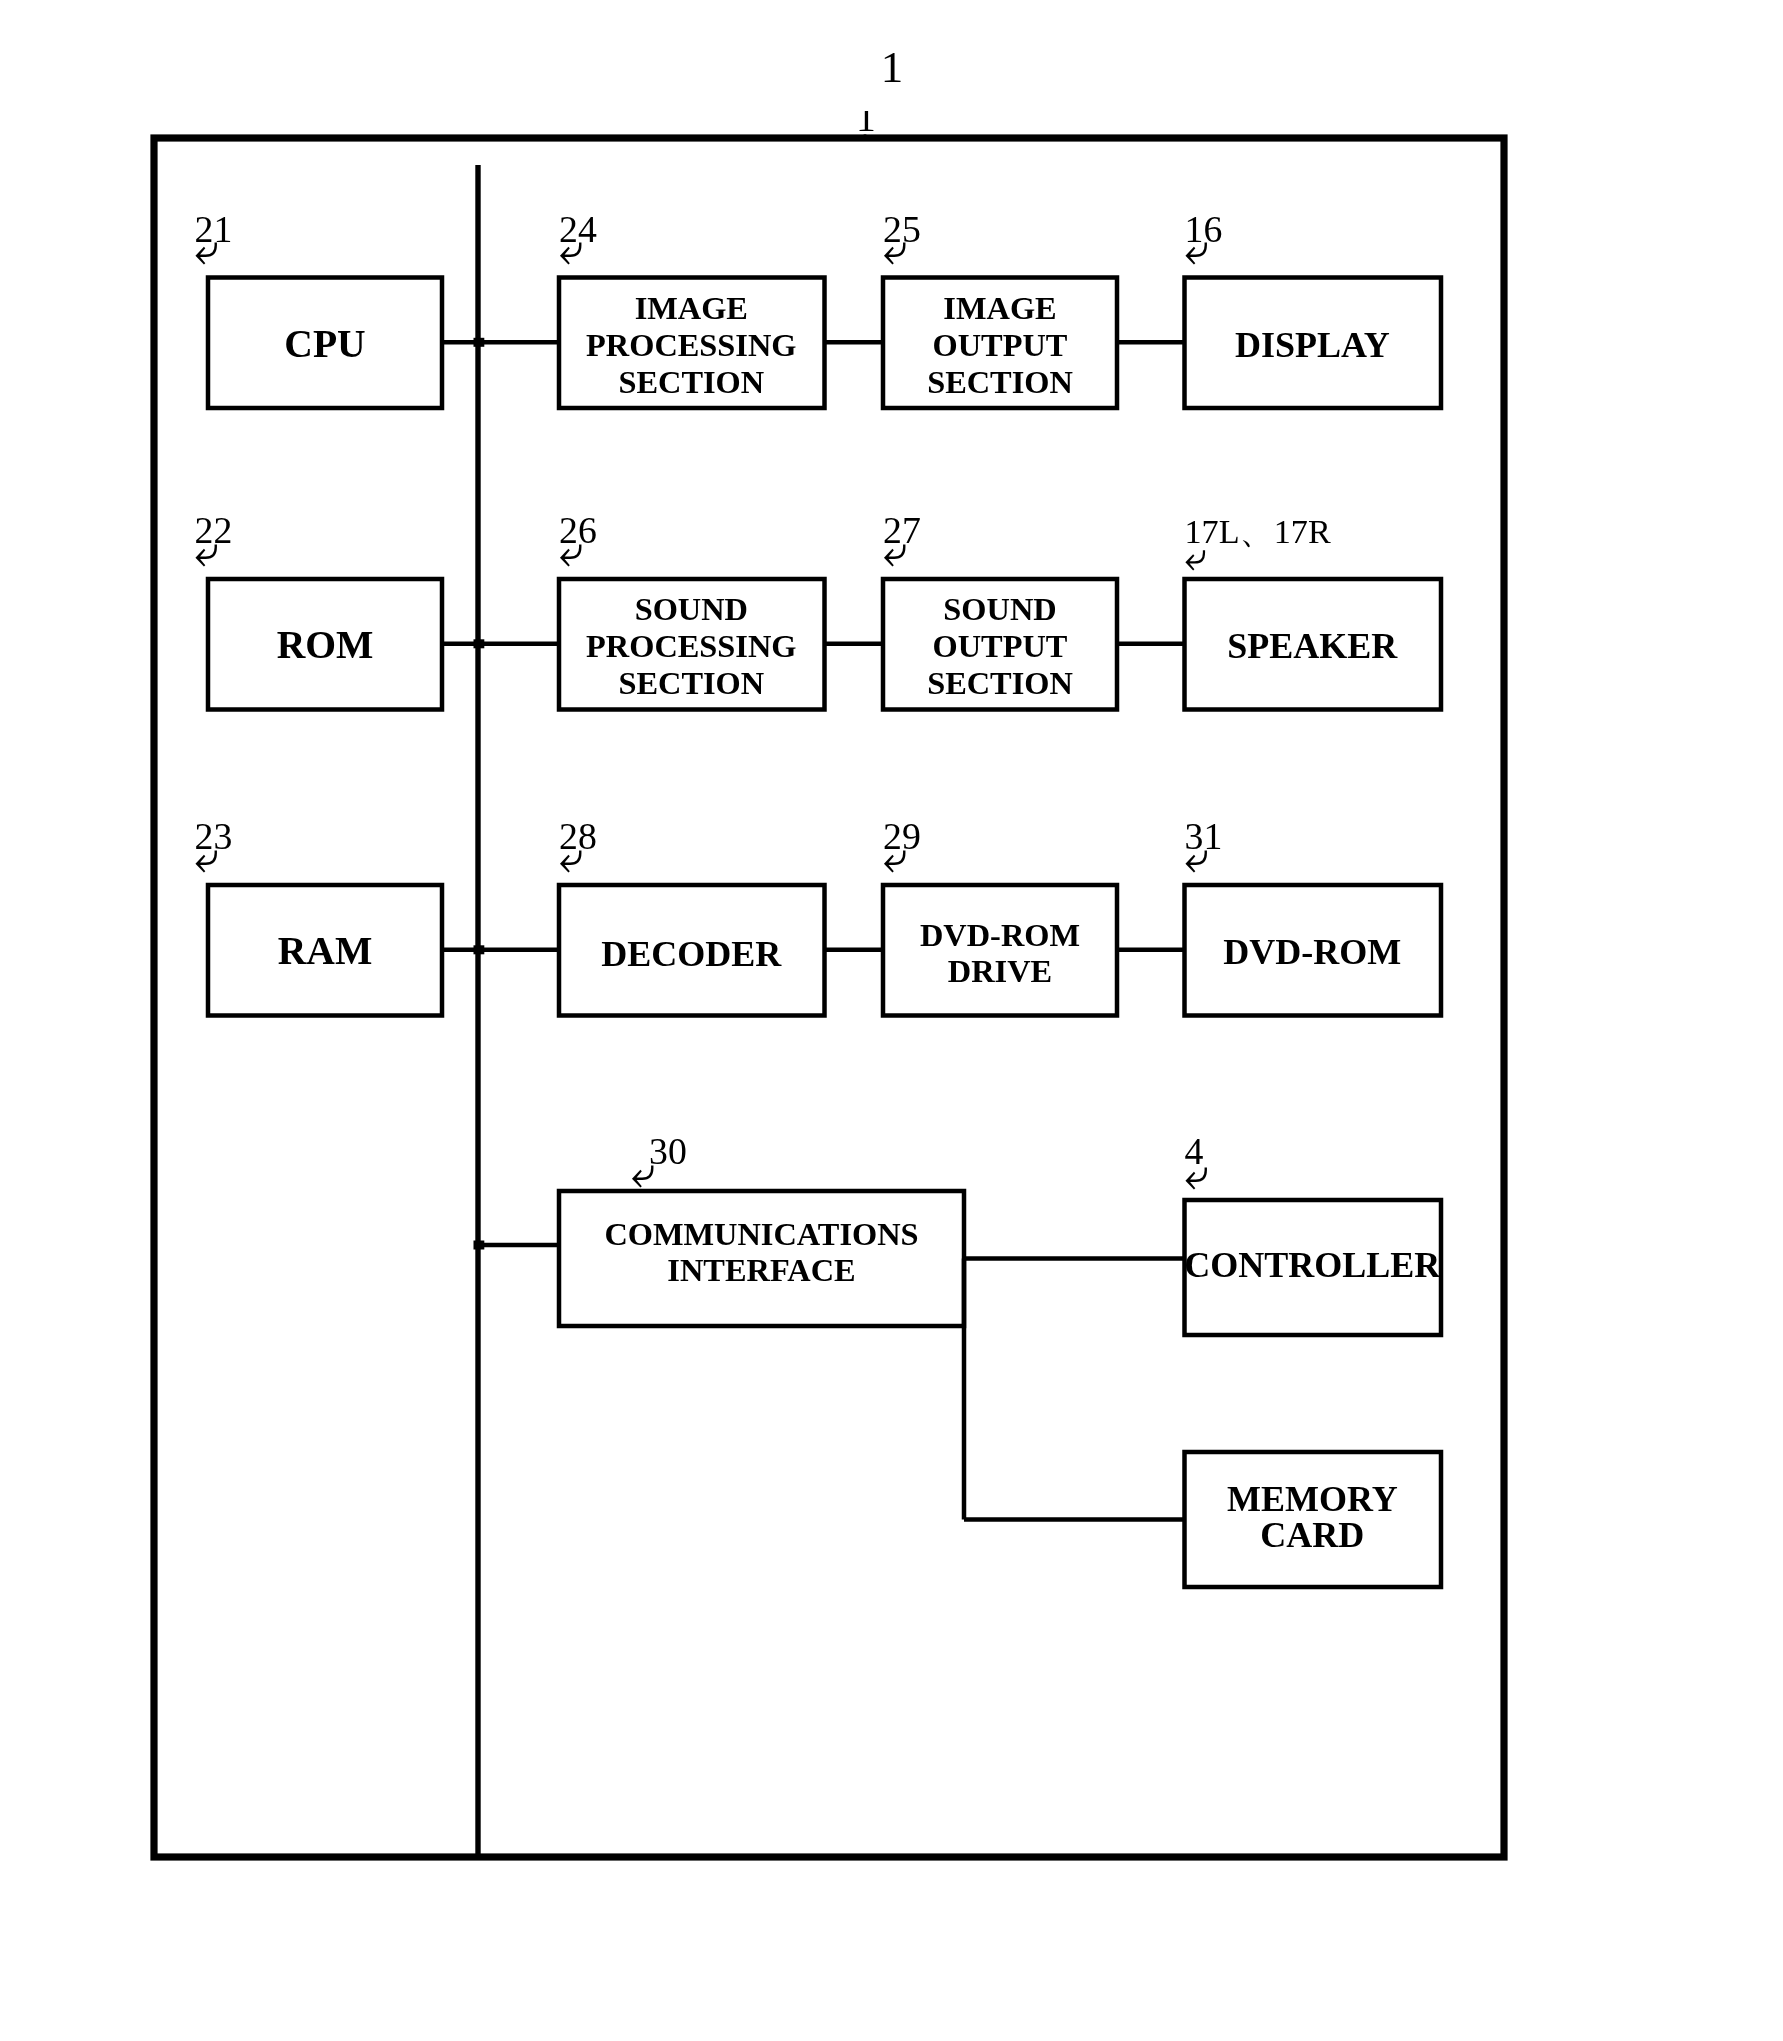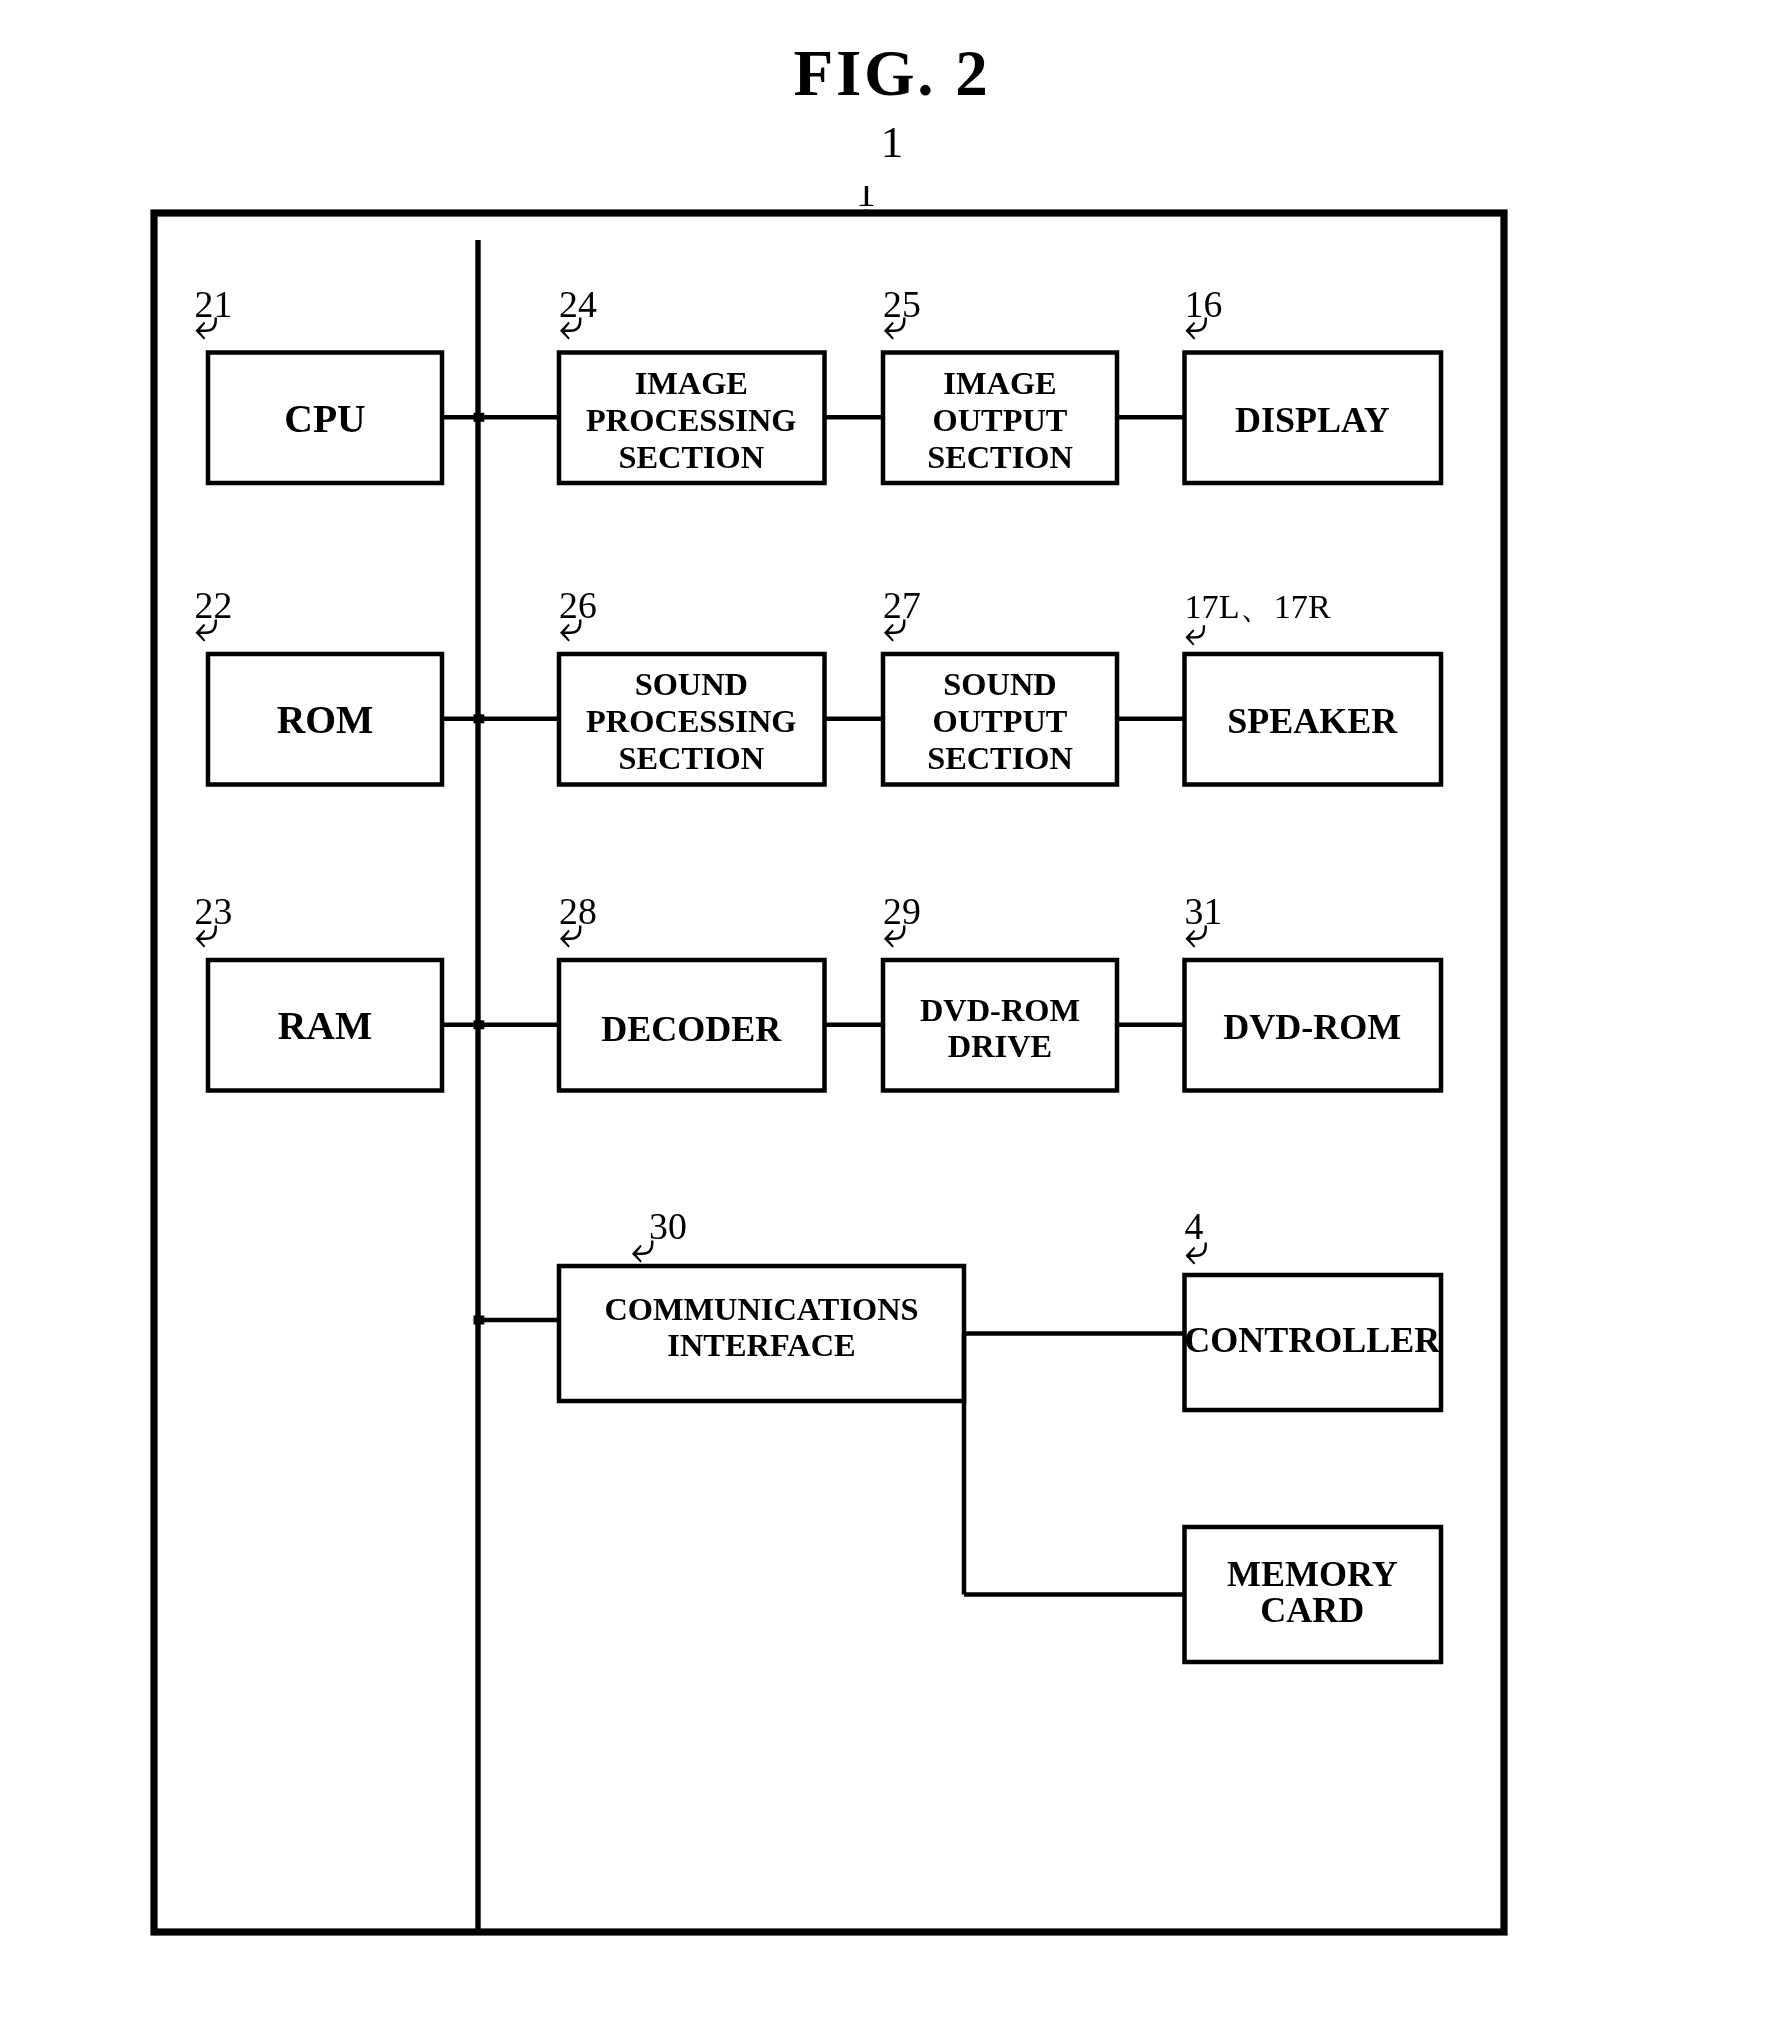--- a/index.html
+++ b/index.html
@@ -40,21 +40,20 @@
       justify-content: center;
       align-items: flex-start;
       font-size: 45px;
       margin-top: 4.5px;
     }
   </style>
 </head>
 <body>
 
 <div class="fig-header">
-  <div class="fig-title">FIG. 2</div>
   <div class="fig-num-row">
     <span>1</span>
   </div>
 </div>
 
 <svg class="diagram-svg" viewBox="0 0 1700 2000" xmlns="http://www.w3.org/2000/svg" style="font-family: 'Times New Roman', Times, serif;">
 
   <rect x="30" y="30" width="1500" height="1910" fill="white" stroke="black" stroke-width="8"></rect>
 
   <line x1="390" y1="60" x2="390" y2="1940" stroke="black" stroke-width="6"></line>

